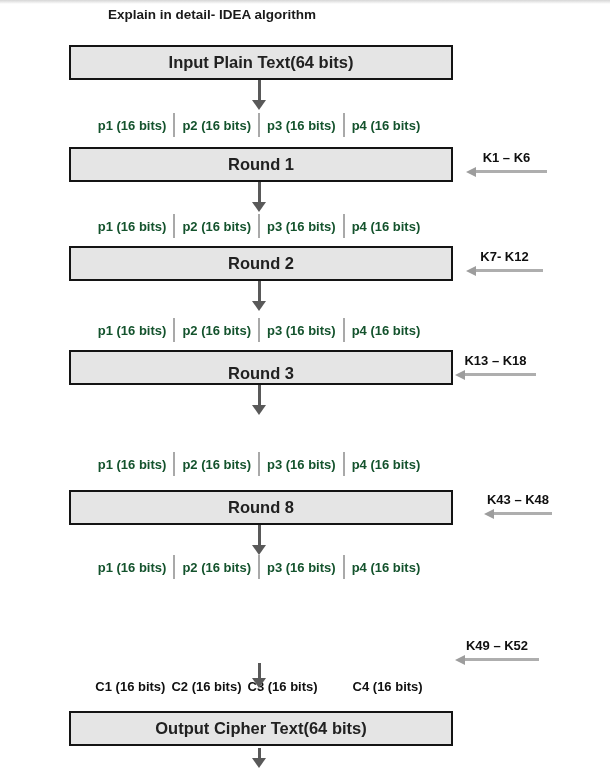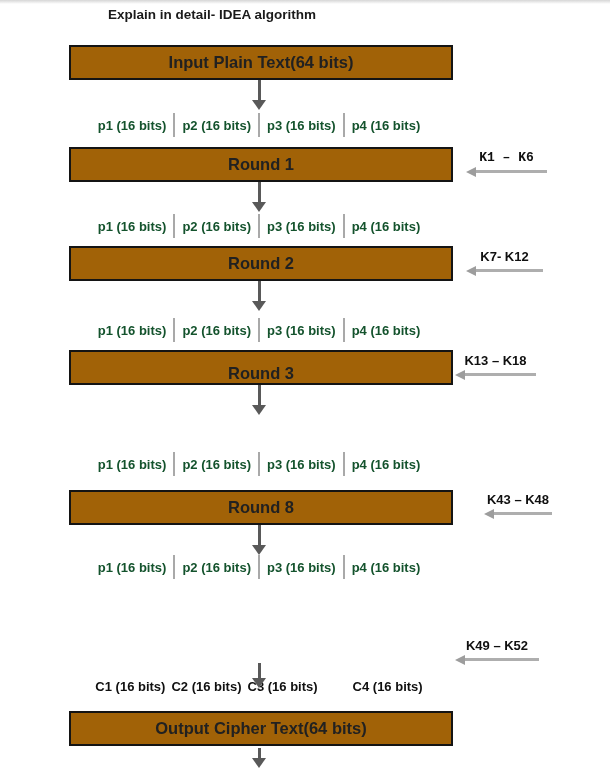--- a/index.html
+++ b/index.html
@@ -6,21 +6,21 @@
   .canvas{
     position:relative;width:610px;height:768px;background:#ffffff;overflow:hidden;
     font-family:"Liberation Sans", sans-serif;
   }
   .top-band{position:absolute;left:0;top:0;width:610px;height:4px;
     background:linear-gradient(#d6d6d6,#ffffff);}
   .title{position:absolute;left:108px;top:7px;font-size:13.5px;font-weight:bold;color:#1a1a1a;white-space:nowrap;}
 
   
   .box{position:absolute;left:69px;width:380px;height:31px;
-    background:#a16207;border:2px solid #141414;
+    background:#e5e5e5;border:2px solid #141414;
     display:flex;align-items:center;justify-content:center;
     font-size:16.5px;font-weight:bold;color:#212121;white-space:nowrap;}
   .b-input{top:45px;}
   .b-round1{top:147px;}
   .b-round2{top:246px;}
   .b-round3{top:350px;align-items:flex-end;}
   .b-round8{top:490px;}
   .b-otrans{top:628px;}
   .b-ocipher{top:711px;}
 
@@ -53,21 +53,21 @@
 
   
   .karrow{position:absolute;display:flex;flex-direction:column;}
   .klabel{font-size:13px;font-weight:bold;color:#101010;text-align:center;
     white-space:nowrap;line-height:15px;}
   .kline{display:flex;align-items:center;height:11px;margin-top:1px;}
   .khead{width:0;height:0;flex:0 0 auto;
     border-top:5.5px solid transparent;border-bottom:5.5px solid transparent;
     border-right:10px solid #9d9d9d;}
   .kshaft{flex:1;height:2.5px;background:#aeaeae;}
-  .k1{left:466px;top:150px;width:81px;font-family:Liberation Mono, monospace;}
+  .k1{left:466px;top:150px;width:81px;}
   .k2{left:466px;top:249px;width:77px;}
   .k3{left:455px;top:353px;width:81px;}
   .k4{left:484px;top:492px;width:68px;}
   .k5{left:455px;top:638px;width:84px;}
 </style>
 </head>
 <body>
 
 <div class="canvas">
 

